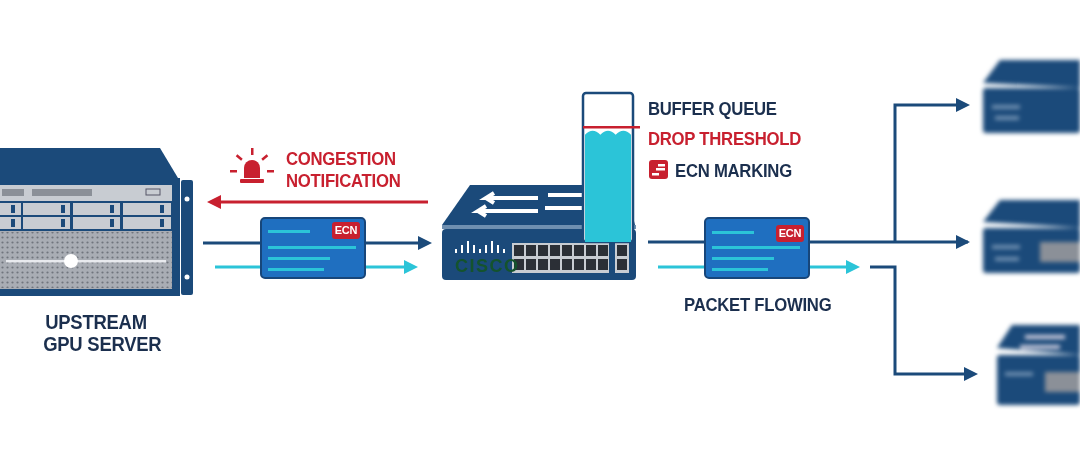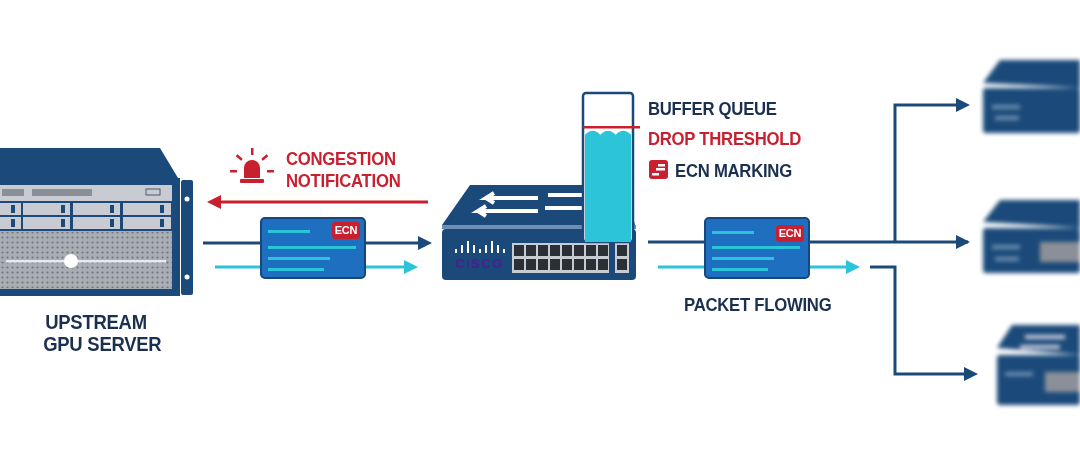--- a/index.html
+++ b/index.html
@@ -193,19 +193,19 @@
 </div>
 
 <div class="abs label red" style="left:286px; top:148px; font-size:19px; line-height:22px;">
   <div>CONGESTION</div>
   <div>NOTIFICATION</div>
 </div>
 
 <div class="abs label" style="left:332px; top:224px; width:28px; font-size:11px; color:#fff; text-align:center; transform:none;">ECN</div>
 <div class="abs label" style="left:776px; top:227px; width:28px; font-size:11px; color:#fff; text-align:center; transform:none;">ECN</div>
 
-<div class="abs label" style="left:455px; top:256px; font-size:13px; color:#4c1d95; letter-spacing:1.5px; transform:none;">CISCO</div>
+<div class="abs label" style="left:455px; top:256px; font-size:18px; color:#14532d; letter-spacing:1.5px; transform:none;">CISCO</div>
 
 <div class="abs label navy" style="left:648px; top:98px; font-size:19px;">BUFFER QUEUE</div>
 <div class="abs label red" style="left:648px; top:128px; font-size:19px;">DROP THRESHOLD</div>
 <div class="abs label navy" style="left:675px; top:160px; font-size:19px;">ECN MARKING</div>
 
 <div class="abs label navy" style="left:684px; top:294px; font-size:19px;">PACKET FLOWING</div>
 
 </body></html>

